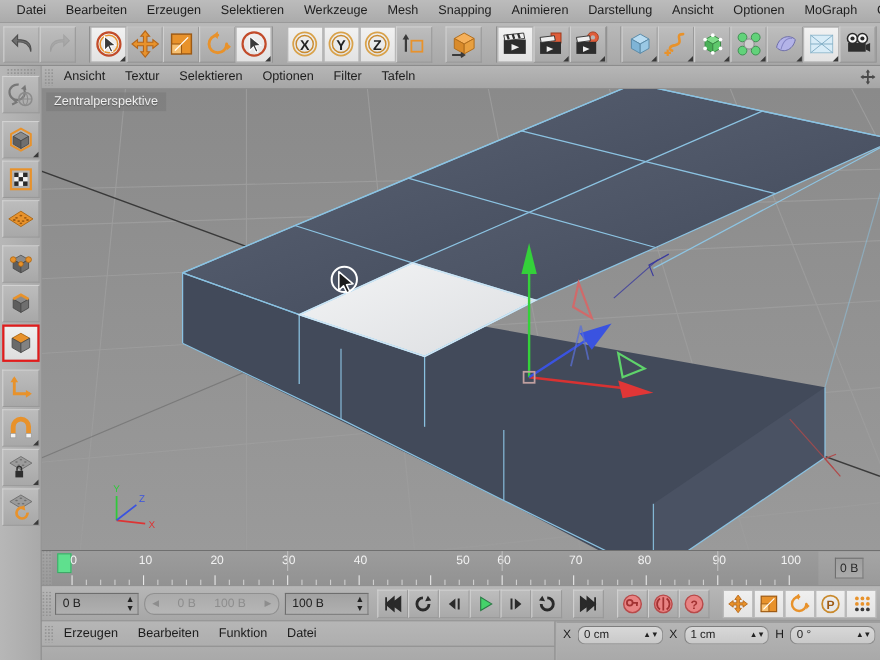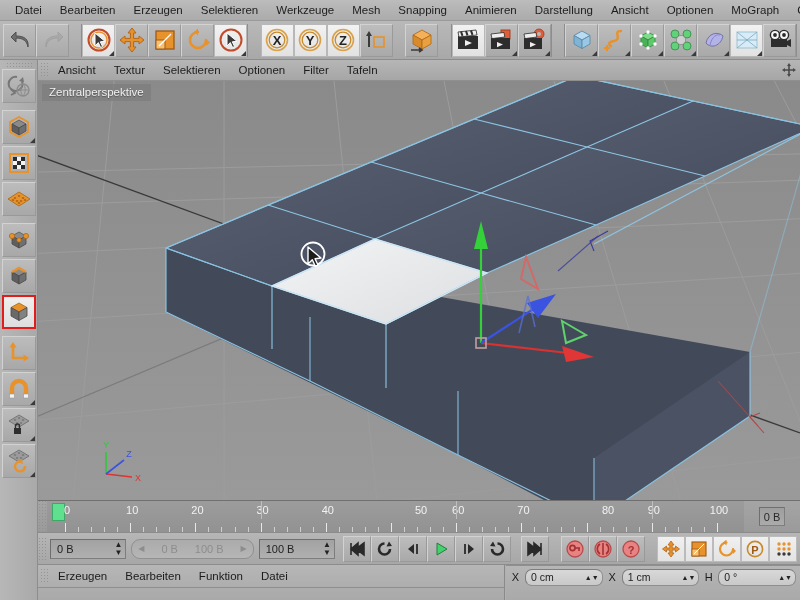--- a/index.html
+++ b/index.html
@@ -742,21 +742,21 @@
         <div class="tickMin" style="left: 435.28px;"></div>
         <div class="tickMin" style="left: 448.32px;"></div>
         <div class="tickMin" style="left: 461.36px;"></div>
         <div class="tickMaj" style="left: 474.4px;"></div>
         <div class="tickNum" style="left: 476.4px;">70</div>
         <div class="tickMin" style="left: 487.44px;"></div>
         <div class="tickMin" style="left: 500.48px;"></div>
         <div class="tickMin" style="left: 513.52px;"></div>
         <div class="tickMin" style="left: 526.56px;"></div>
         <div class="tickMaj" style="left: 539.6px;"></div>
-        <div class="tickNum" style="left: 561px;">80</div>
+        <div class="tickNum" style="left: 539px;">80</div>
         <div class="tickMin" style="left: 552.64px;"></div>
         <div class="tickMin" style="left: 565.68px;"></div>
         <div class="tickMin" style="left: 578.72px;"></div>
         <div class="tickMin" style="left: 591.76px;"></div>
         <div class="tickMaj" style="left: 604.8px;"></div>
         <div class="tickNum" style="left: 606.8px;">90</div>
         <div class="tickSec" style="left: 604.8px;"></div>
         <div class="tickMin" style="left: 617.84px;"></div>
         <div class="tickMin" style="left: 630.88px;"></div>
         <div class="tickMin" style="left: 643.92px;"></div>

